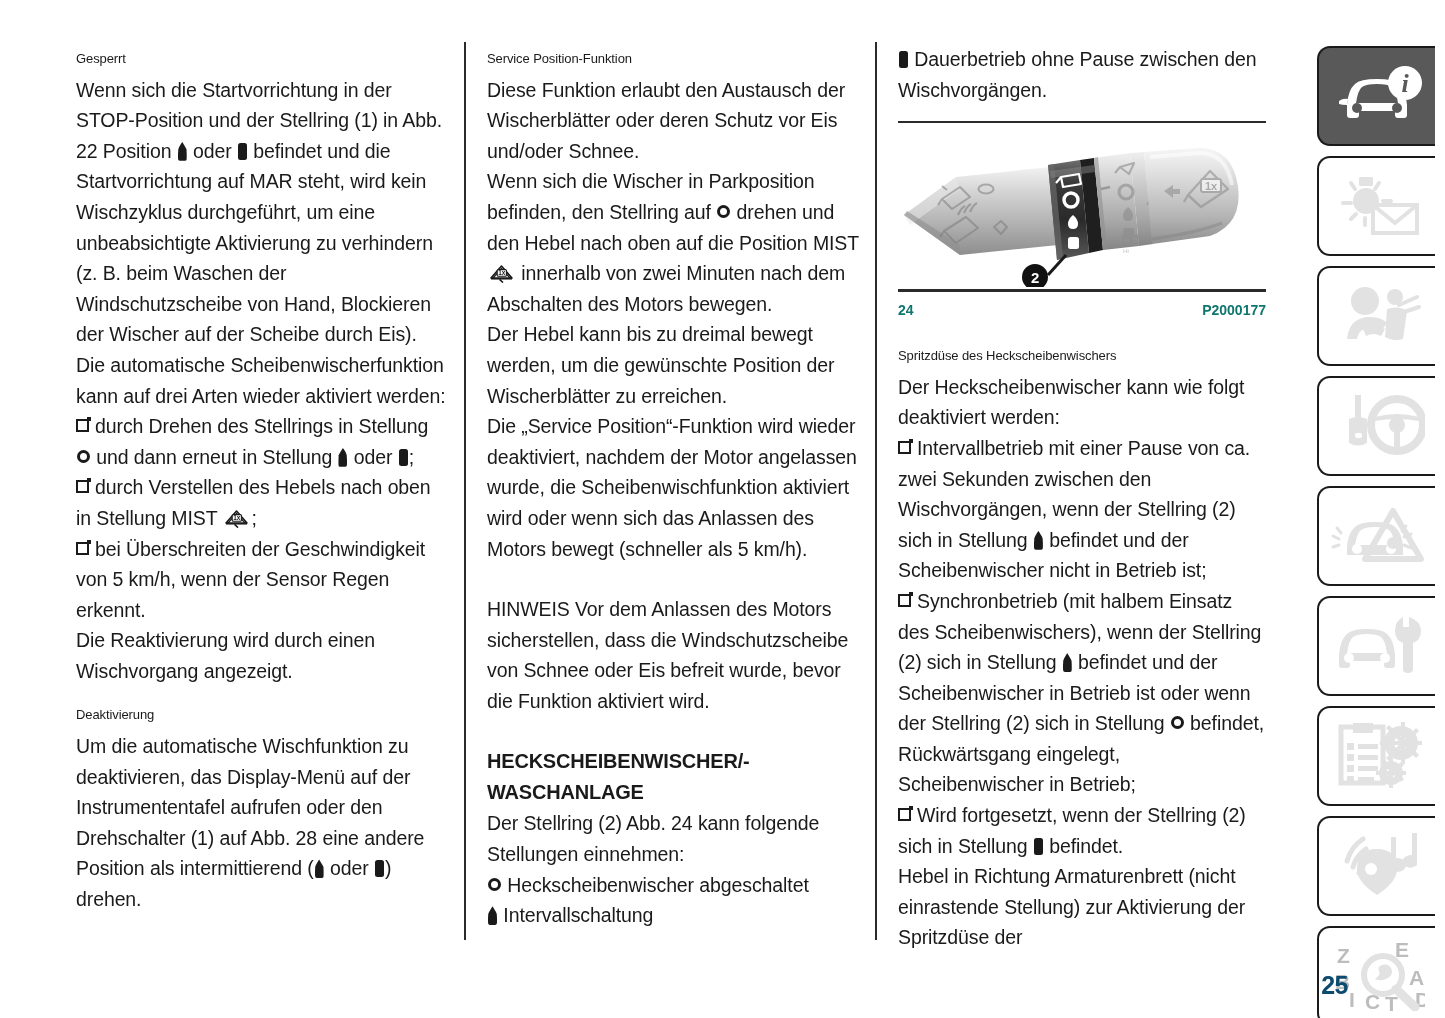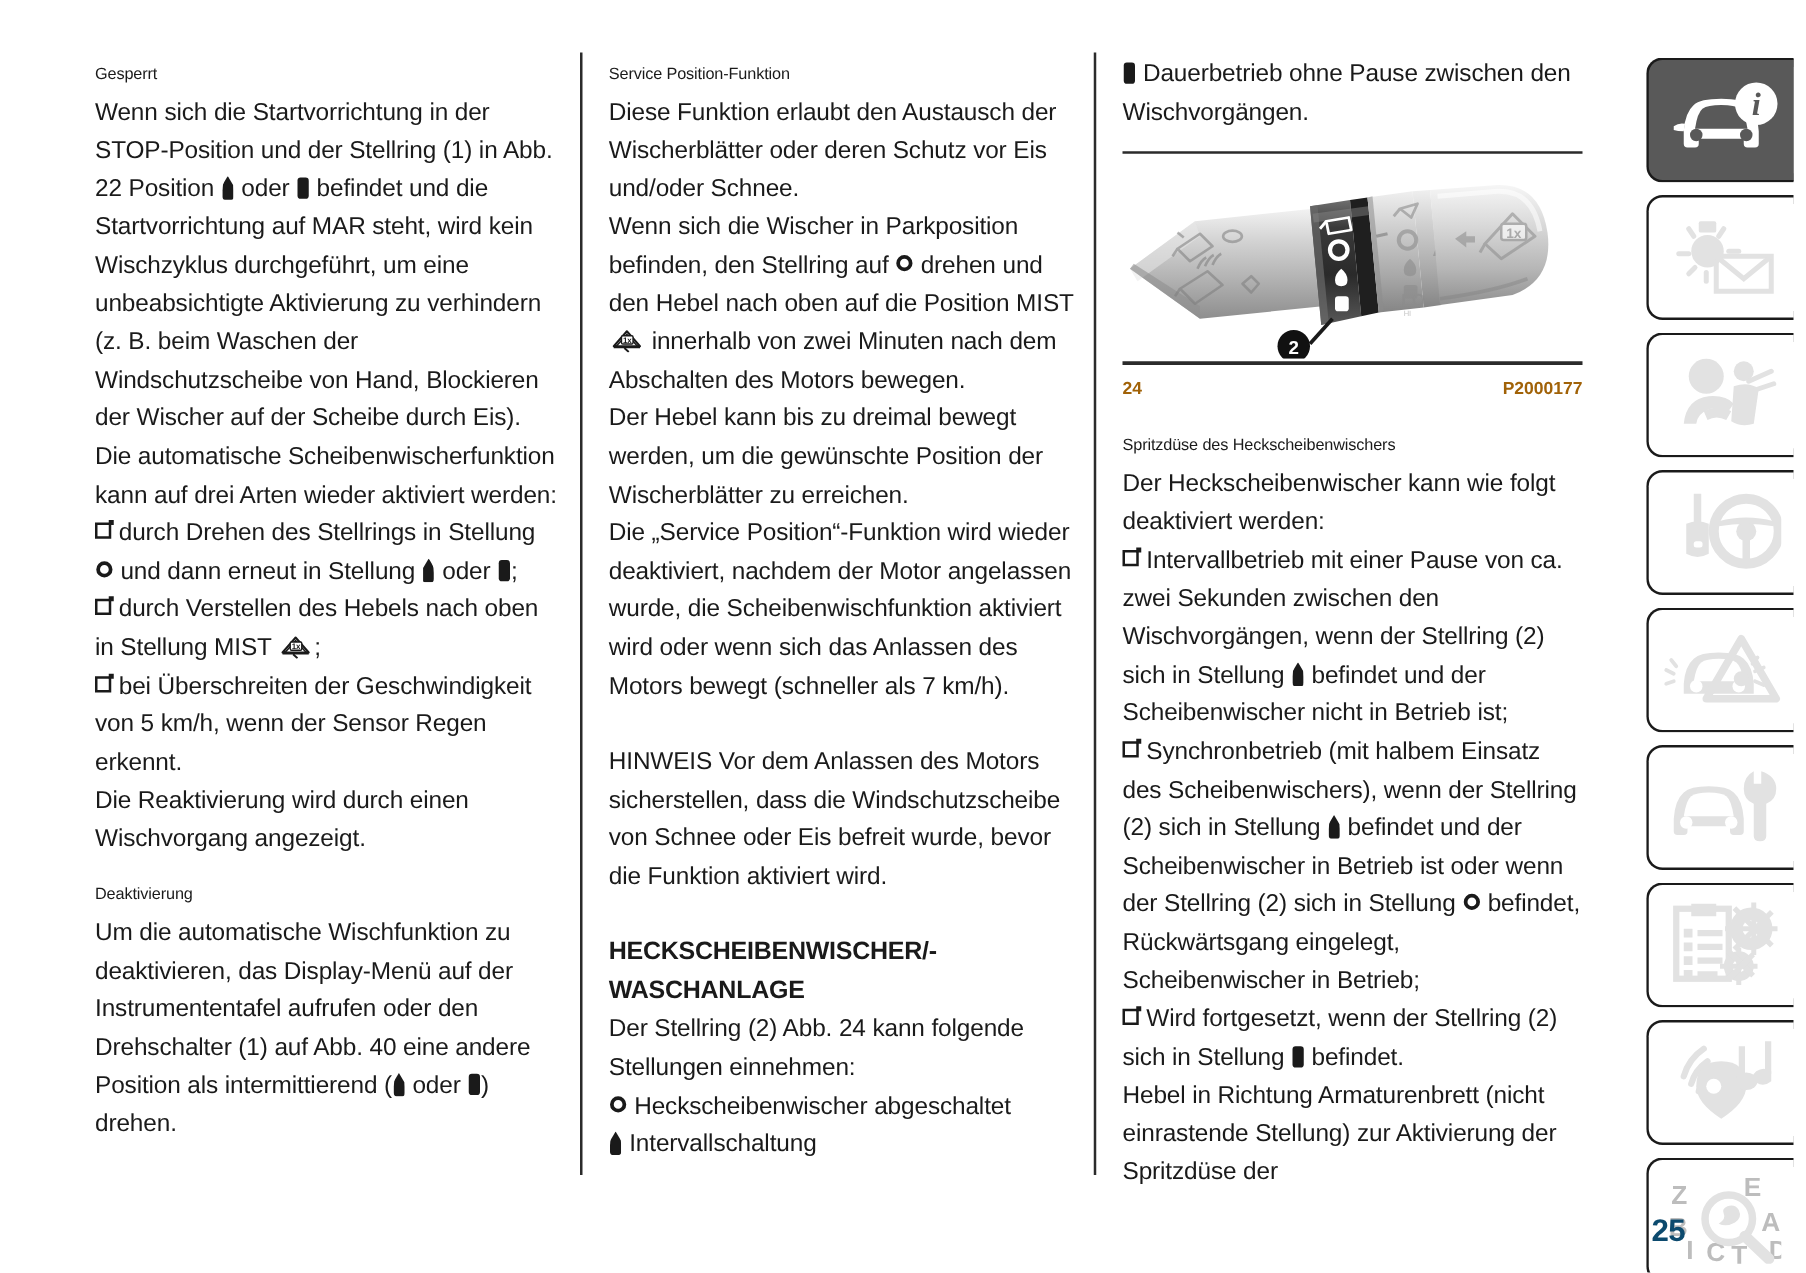--- a/index.html
+++ b/index.html
@@ -137,21 +137,21 @@
     width: 100%; height: 2.2px;
     background: #2b2b2b;
     margin-top: 2px;
   }
   .fig-caption {
     display: flex;
     justify-content: space-between;
     align-items: baseline;
     font-size: 14px;
     font-weight: bold;
-    color: #a16207;
+    color: #0f766e;
     padding-top: 3px;
     letter-spacing: 0px;
   }
 
   
   #sidebar {
     position: absolute;
     right: 8px; top: 46px;
     width: 120px;
   }
@@ -213,41 +213,41 @@
             <path d="M10.5 15.4 L14 18.6" stroke="#1a1a1a" stroke-width="1.5"></path>
           </svg></span><span>;</span></p>
 
     <p class="indent-hang"><span class="bullet"></span><span>bei Überschreiten der Geschwindigkeit von 5 km/h, wenn der Sensor Regen erkennt.</span></p>
 
     <p>Die Reaktivierung wird durch einen Wischvorgang angezeigt.</p>
 
     <div class="gap-sm"></div>
     <p class="h-sub">Deaktivierung</p>
 
-    <p><span>Um die automatische Wischfunktion zu deaktivieren, das Display-Menü auf der Instrumententafel aufrufen oder den Drehschalter (1) auf Abb. 40 eine andere Position als intermittierend (</span><span class="sym sym-int"></span><span> oder </span><span class="sym sym-cont"></span><span>) drehen.</span></p>
+    <p><span>Um die automatische Wischfunktion zu deaktivieren, das Display-Menü auf der Instrumententafel aufrufen oder den Drehschalter (1) auf Abb. 28 eine andere Position als intermittierend (</span><span class="sym sym-int"></span><span> oder </span><span class="sym sym-cont"></span><span>) drehen.</span></p>
 
   </div>
 
   <div class="col" id="col2">
 
     <p class="h-sub">Service Position-Funktion</p>
 
     <p>Diese Funktion erlaubt den Austausch der Wischerblätter oder deren Schutz vor Eis und/oder Schnee.</p>
 
     <p><span>Wenn sich die Wischer in Parkposition befinden, den Stellring auf </span><span class="sym sym-o"></span><span> drehen und den Hebel nach oben auf die Position MIST </span><span class="sym sym-mist"><svg viewBox="0 0 25 19" width="25" height="19">
             <path d="M2 14 L12.5 2 L23 14 Z" fill="none" stroke="#1a1a1a" stroke-width="1.6" stroke-linejoin="round"></path>
             <path d="M4 14 L12.5 4.5 L21 14" fill="none" stroke="#1a1a1a" stroke-width="1.2"></path>
             <rect x="8.2" y="5.6" width="9.2" height="6.6" rx="1" fill="#ffffff" stroke="#1a1a1a" stroke-width="1.1"></rect>
             <text x="12.8" y="11.2" font-family="Liberation Sans, sans-serif" font-size="6.4" font-weight="bold" fill="#1a1a1a" text-anchor="middle">1x</text>
             <path d="M2 14.8 L23 14.8" stroke="#1a1a1a" stroke-width="1.5"></path>
             <path d="M10.5 15.4 L14 18.6" stroke="#1a1a1a" stroke-width="1.5"></path>
           </svg></span><span> innerhalb von zwei Minuten nach dem Abschalten des Motors bewegen.</span></p>
 
     <p>Der Hebel kann bis zu dreimal bewegt werden, um die gewünschte Position der Wischerblätter zu erreichen.</p>
-    <p>Die „Service Position“-Funktion wird wieder deaktiviert, nachdem der Motor angelassen wurde, die Scheibenwischfunktion aktiviert wird oder wenn sich das Anlassen des Motors bewegt (schneller als 7 km/h).</p>
+    <p>Die „Service Position“-Funktion wird wieder deaktiviert, nachdem der Motor angelassen wurde, die Scheibenwischfunktion aktiviert wird oder wenn sich das Anlassen des Motors bewegt (schneller als 5 km/h).</p>
 
     <div class="gap"></div>
     <p>HINWEIS Vor dem Anlassen des Motors sicherstellen, dass die Windschutzscheibe von Schnee oder Eis befreit wurde, bevor die Funktion aktiviert wird.</p>
 
     <div class="gap"></div>
     <p class="h-main">HECKSCHEIBENWISCHER/-WASCHANLAGE</p>
 
     <p>Der Stellring (2) Abb. 24 kann folgende Stellungen einnehmen:</p>
 
     <p class="indent-hang"><span class="sym sym-o"></span>&nbsp;<span>Heckscheibenwischer abgeschaltet</span></p>

